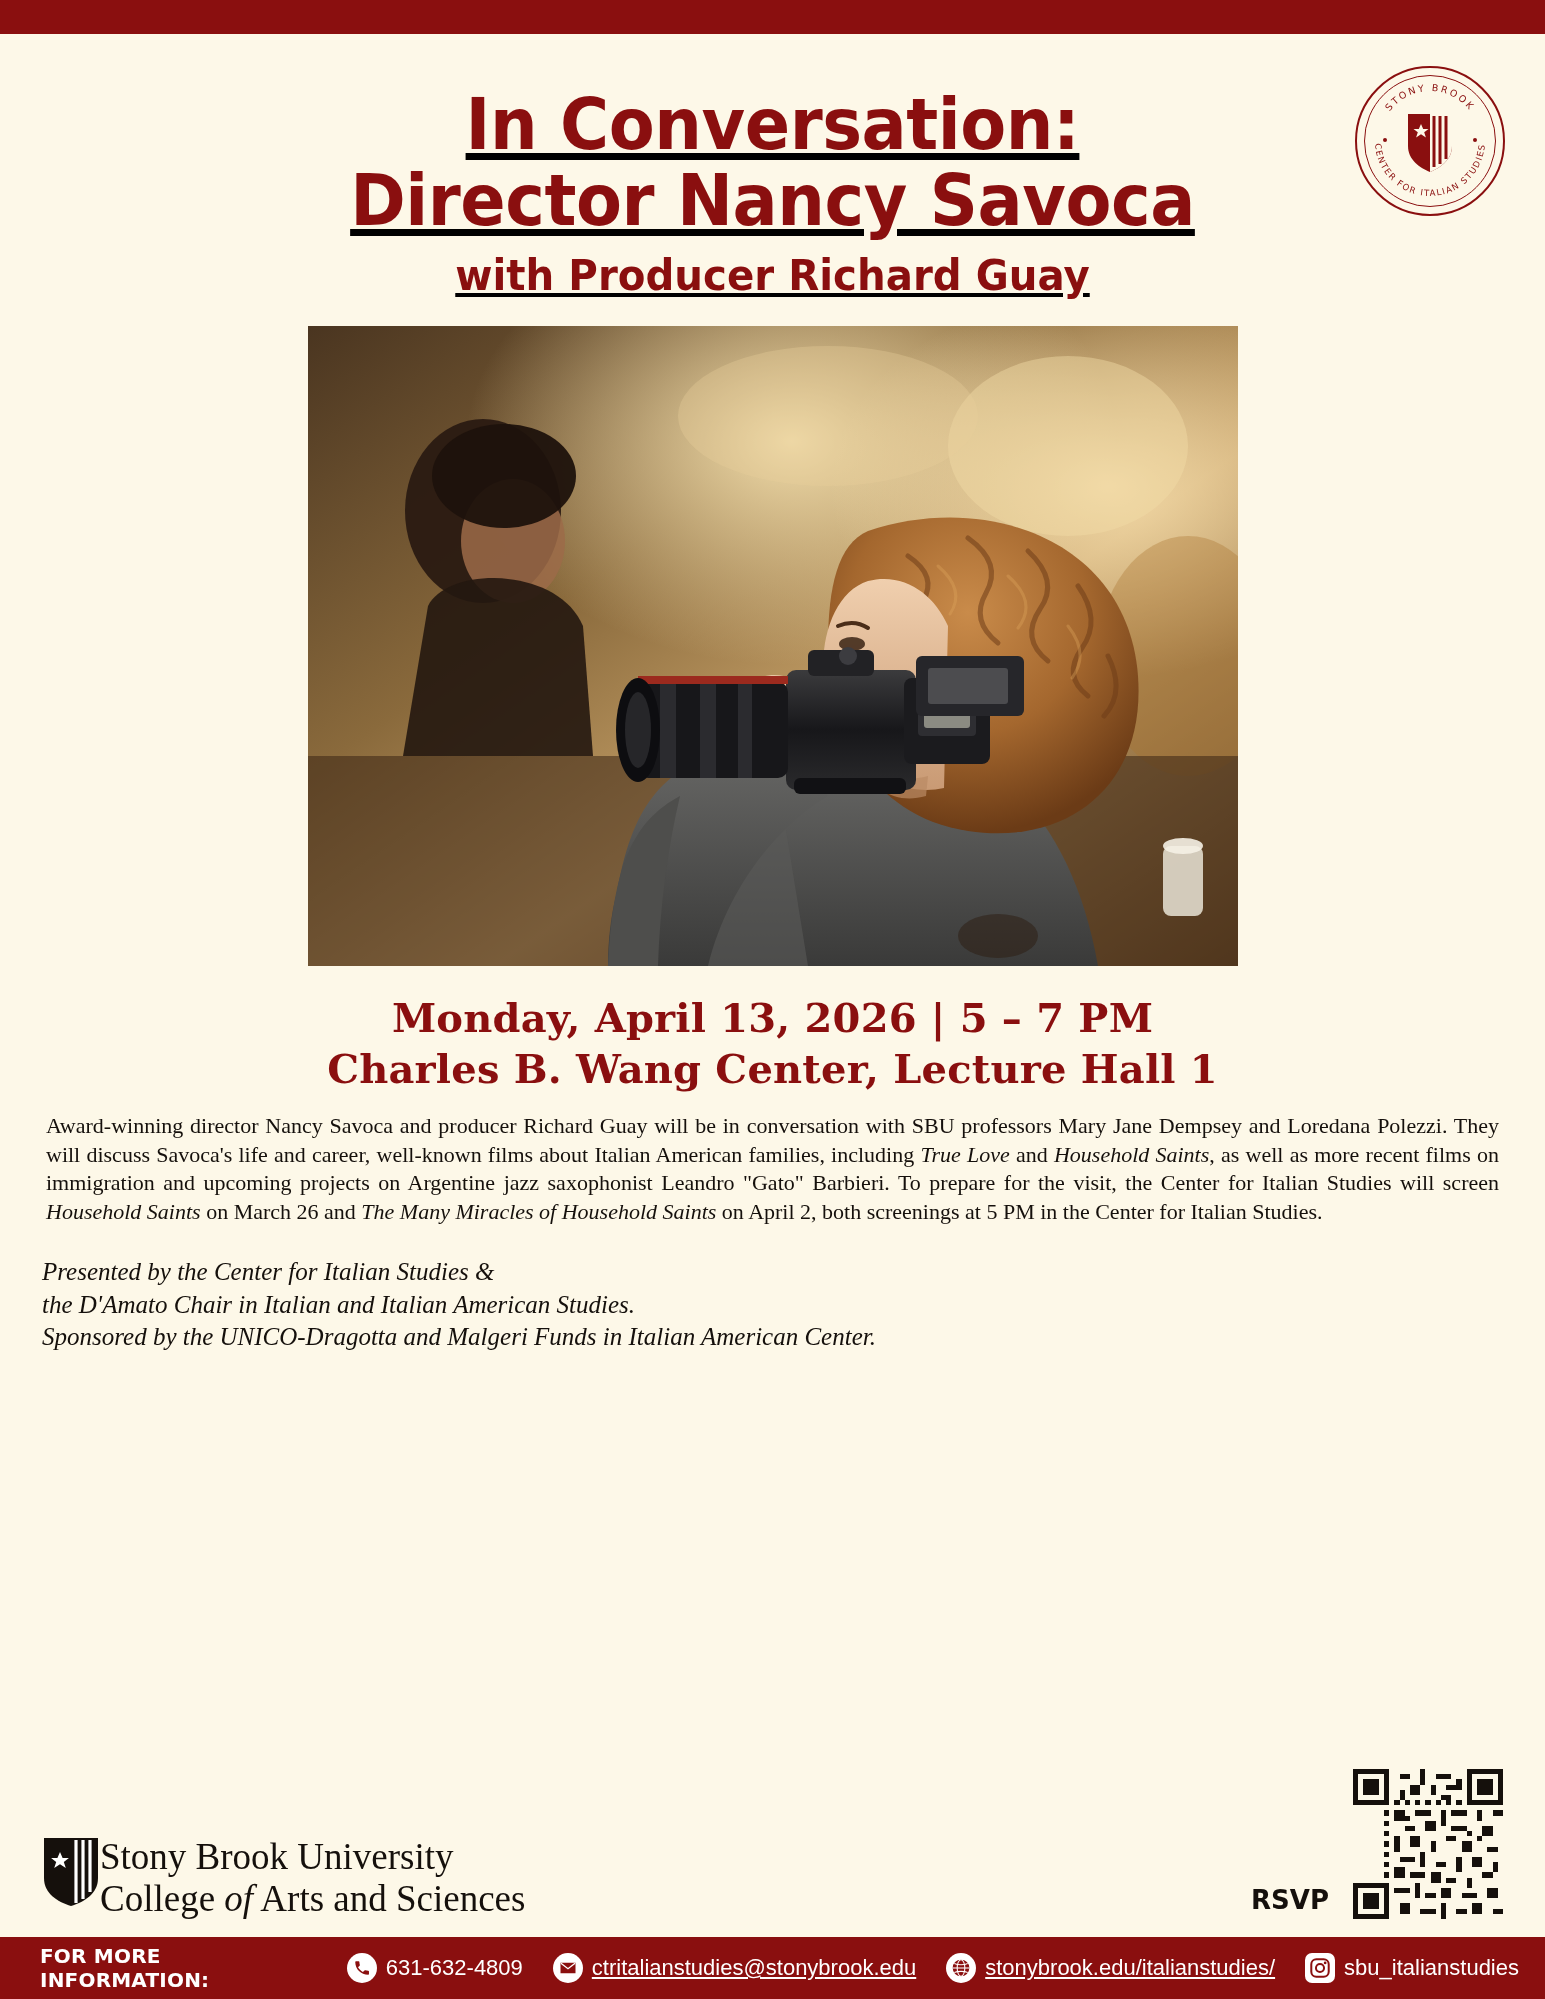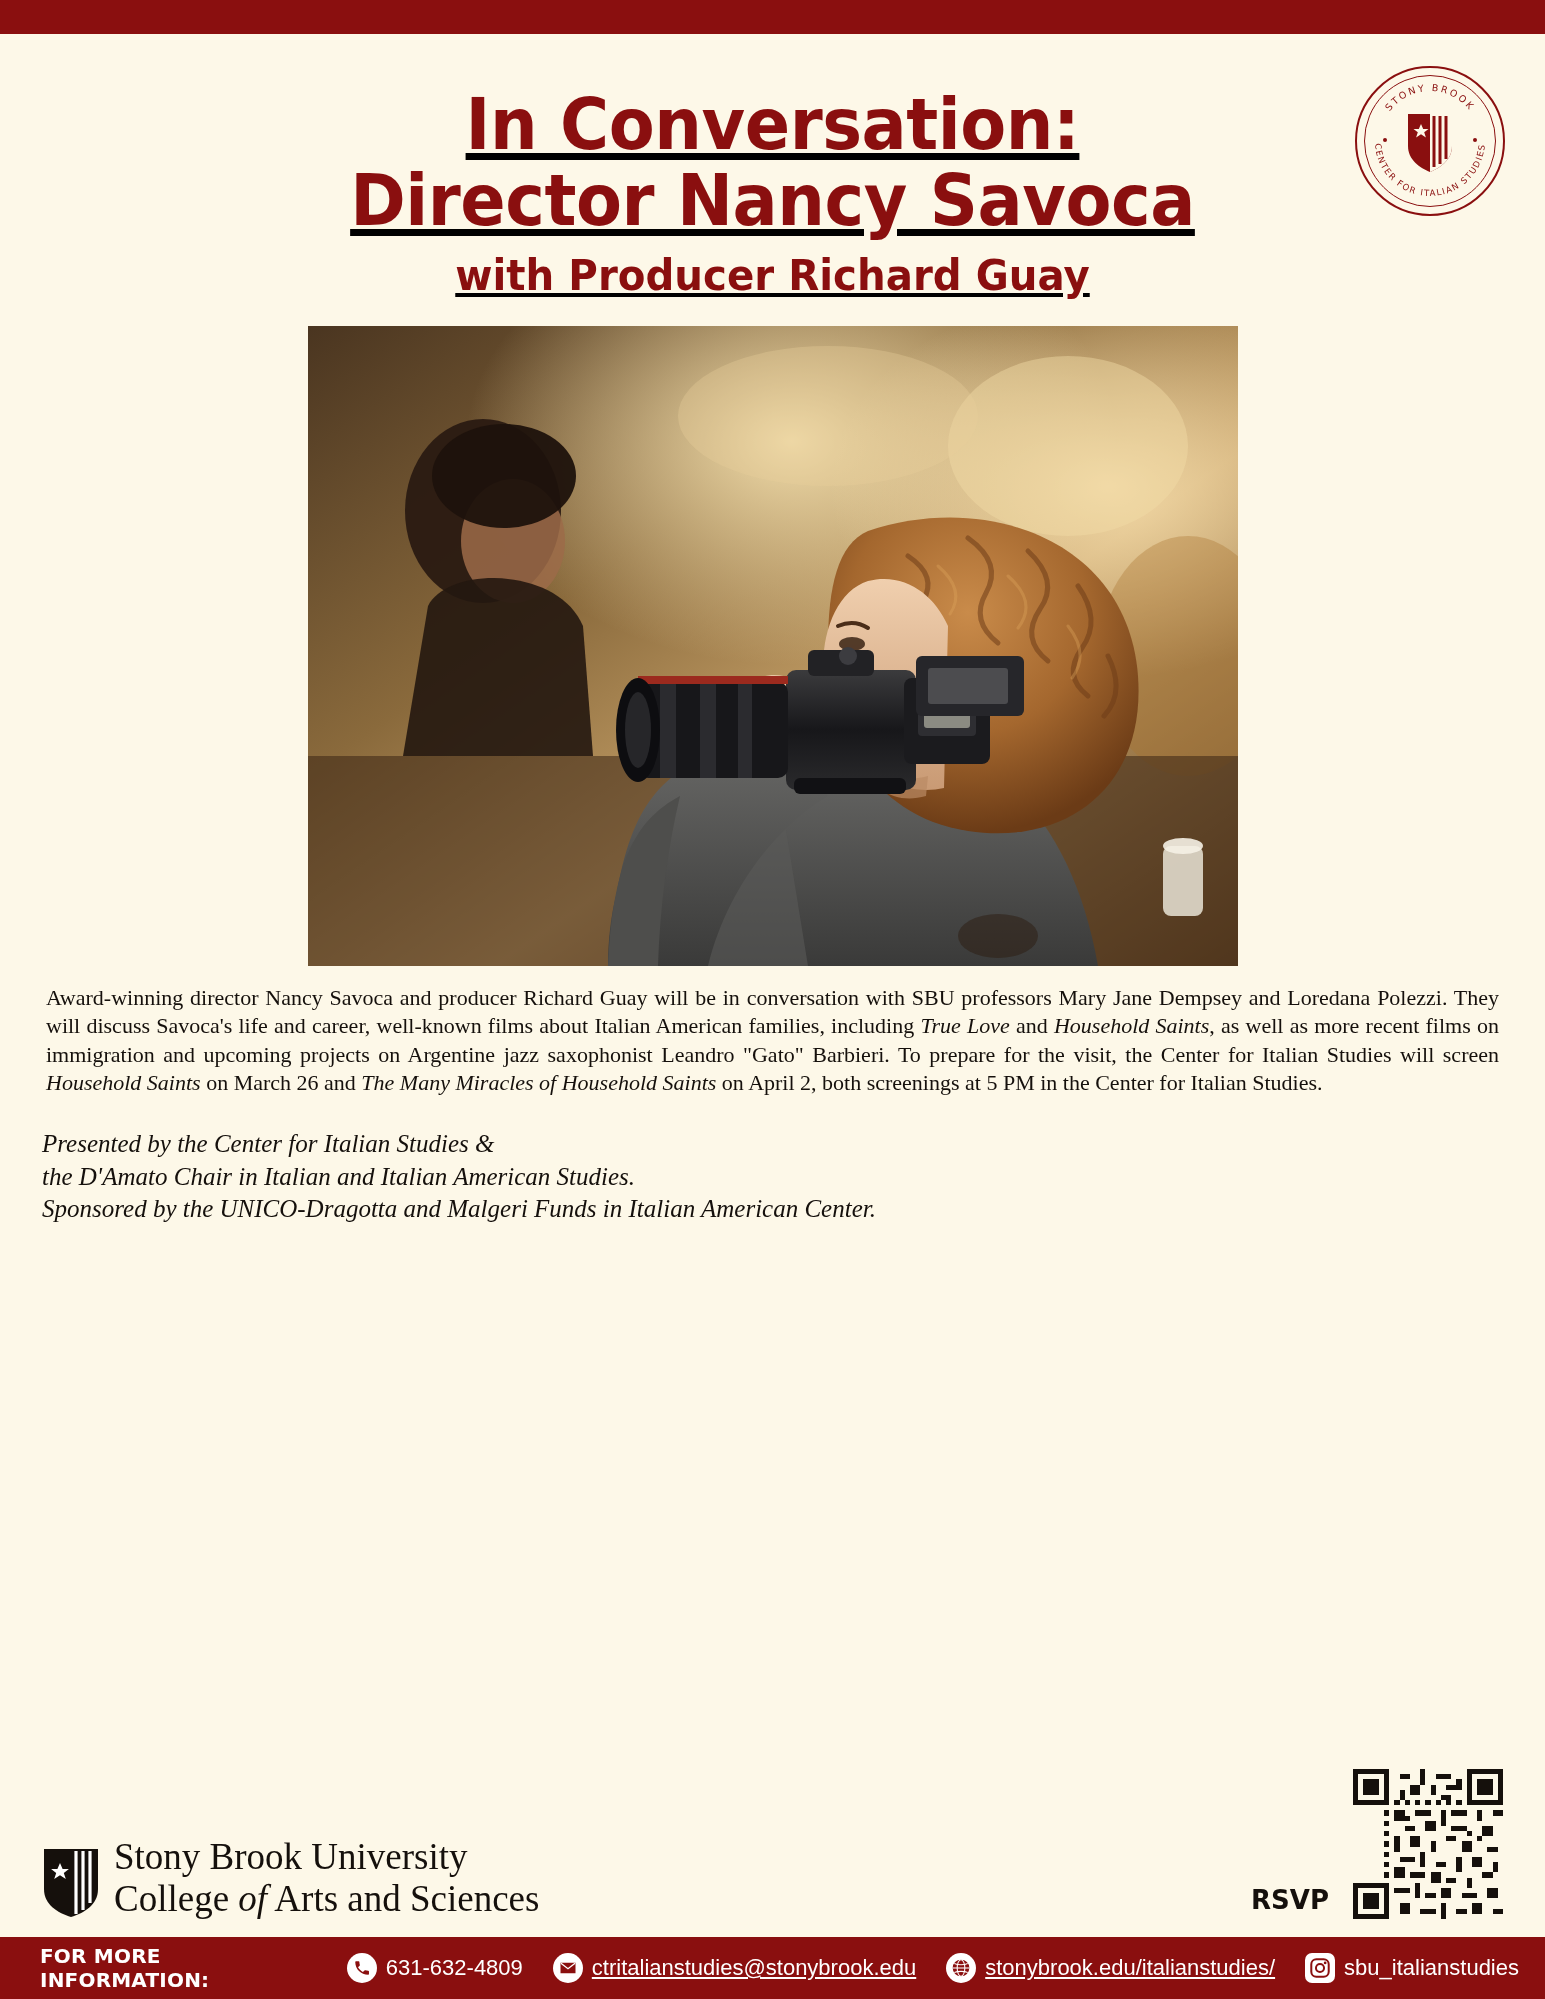--- a/index.html
+++ b/index.html
@@ -132,22 +132,21 @@
     position: absolute;
     left: 42px;
     right: 42px;
     bottom: 80px;
     display: flex;
     align-items: flex-end;
     justify-content: space-between;
   }
   .sbu-logo {
     display: flex;
-    align-items: flex-end;
-    gap: 14px;
+    align-items: flex-start;
   }
   .sbu-shield { width: 58px; height: 72px; flex: 0 0 auto; }
   .sbu-words .l1 {
     font-family: "Liberation Serif", serif;
     font-size: 37px;
     color: #15100c;
     line-height: 1.12;
   }
   .sbu-words .l2 {
     font-family: "Liberation Serif", serif;
@@ -369,20 +368,24 @@
         <rect x="620" y="342" width="80" height="36" rx="3" fill="#4c4c4f"></rect>
         <circle cx="540" cy="330" r="9" fill="#3c3c40"></circle>
         <rect x="486" y="452" width="112" height="16" rx="6" fill="#111114"></rect>
 
         <ellipse cx="690" cy="610" rx="40" ry="22" fill="#2c1c10" opacity="0.5"></ellipse>
         <rect x="855" y="520" width="40" height="70" rx="8" fill="#e9e4d6" opacity="0.85"></rect>
         <ellipse cx="875" cy="520" rx="20" ry="8" fill="#f5f1e6" opacity="0.9"></ellipse>
       </svg>
     </div>
 
+    <div class="details">
+      <div class="line">Monday, April 13, 2026 | 5 – 7 PM</div>
+      <div class="line">Charles B. Wang Center, Lecture Hall 1</div>
+    </div>
 
     <div class="body-text">
       Award-winning director Nancy Savoca and producer Richard Guay will be in conversation
       with SBU professors Mary Jane Dempsey and Loredana Polezzi. They will discuss Savoca's
       life and career, well-known films about Italian American families, including <em>True Love</em> and
       <em>Household Saints</em>, as well as more recent films on immigration and upcoming projects on
       Argentine jazz saxophonist Leandro "Gato" Barbieri. To prepare for the visit, the Center for
       Italian Studies will screen <em>Household Saints</em> on March 26 and <em>The Many Miracles of
       Household Saints</em> on April 2, both screenings at 5 PM in the Center for Italian Studies.
     </div>

